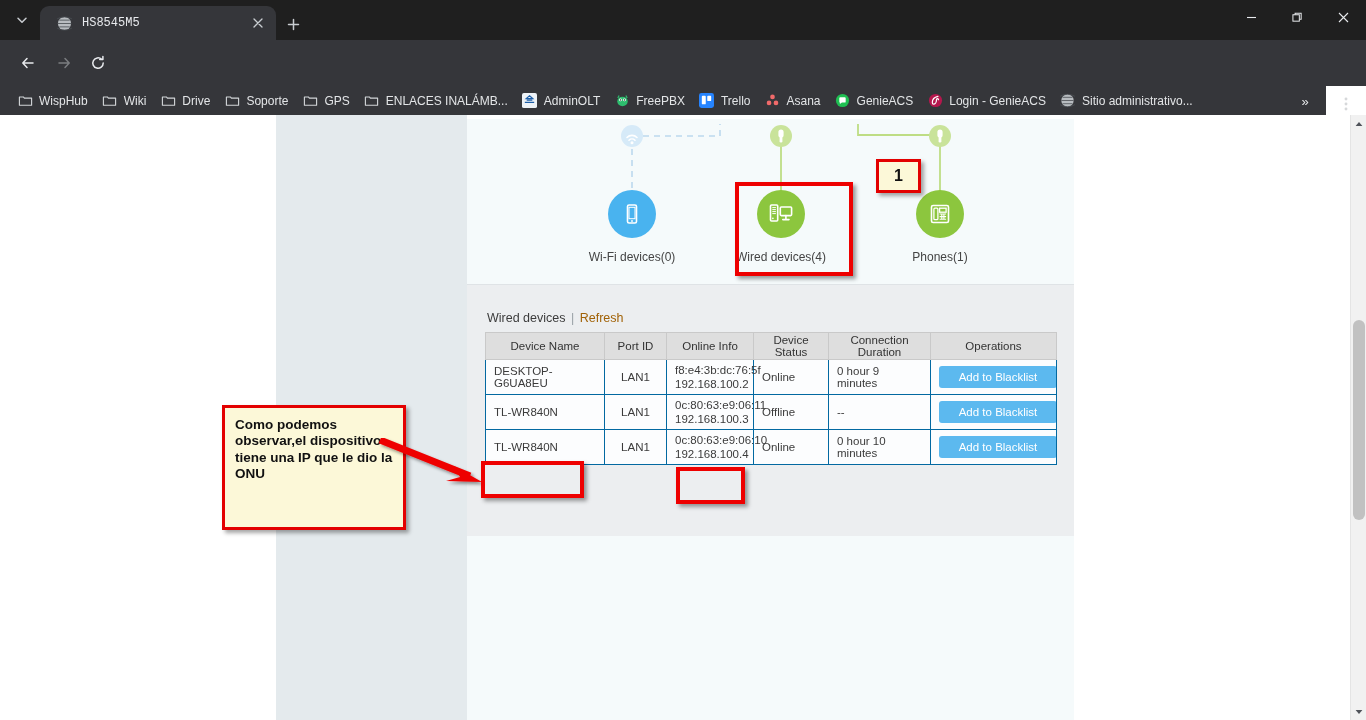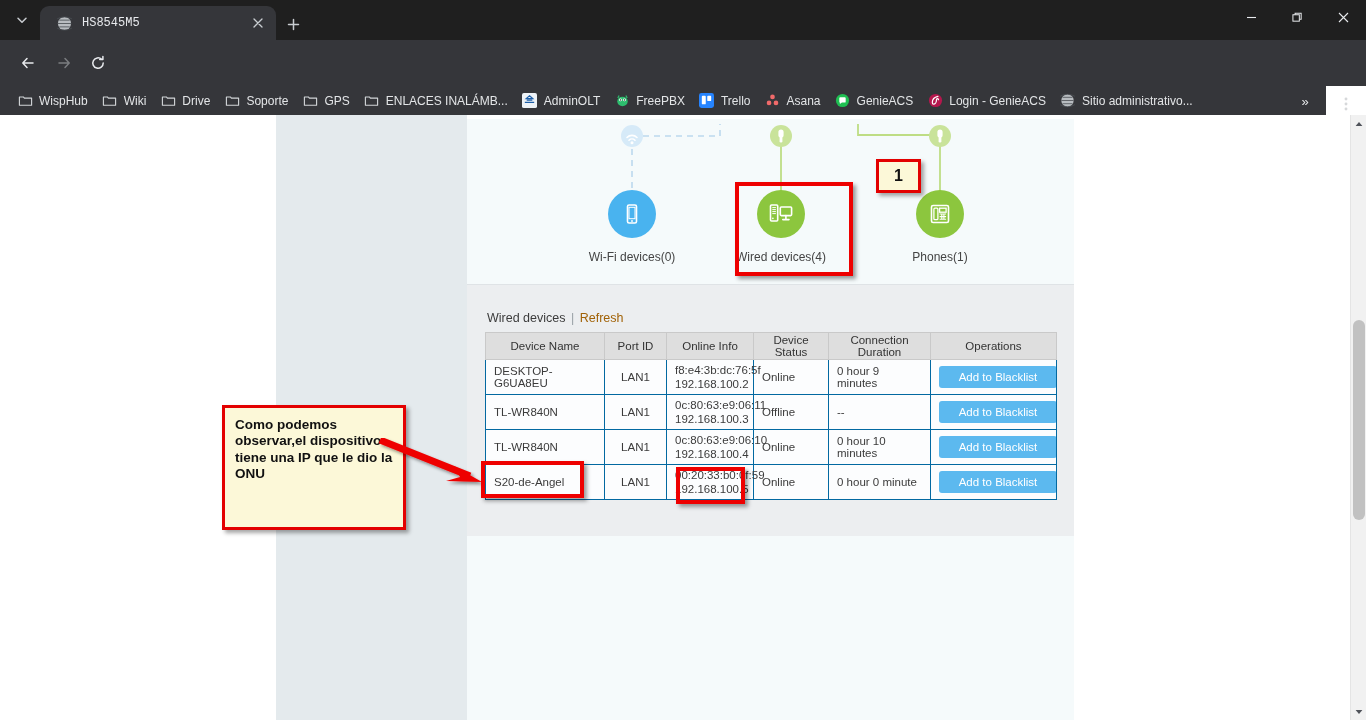--- a/index.html
+++ b/index.html
@@ -582,33 +582,20 @@
               <td class="c-info">
                 <div>0c:80:63:e9:06:10</div>
                 <div>192.168.100.4</div>
               </td>
               <td>Online</td>
               <td>0 hour 10 minutes</td>
               <td class="c-ops">
                 <button class="blk-btn">Add to Blacklist</button>
               </td>
             </tr>
-            <tr>
-              <td>S20-de-Angel</td>
-              <td class="c-center">LAN1</td>
-              <td class="c-info">
-                <div>00:20:33:b0:0f:59</div>
-                <div>192.168.100.5</div>
-              </td>
-              <td>Online</td>
-              <td>0 hour 0 minute</td>
-              <td class="c-ops">
-                <button class="blk-btn">Add to Blacklist</button>
-              </td>
-            </tr>
           </tbody>
         </table>
       </div>
     </div>
   </div>
 
   <div class="sbar">
     <div class="sb-arrow sb-up">
       <svg width="8" height="6" viewBox="0 0 8 6">
           <path d="M0.6 5 L4 1 L7.4 5 Z" fill="#50535a"></path>

